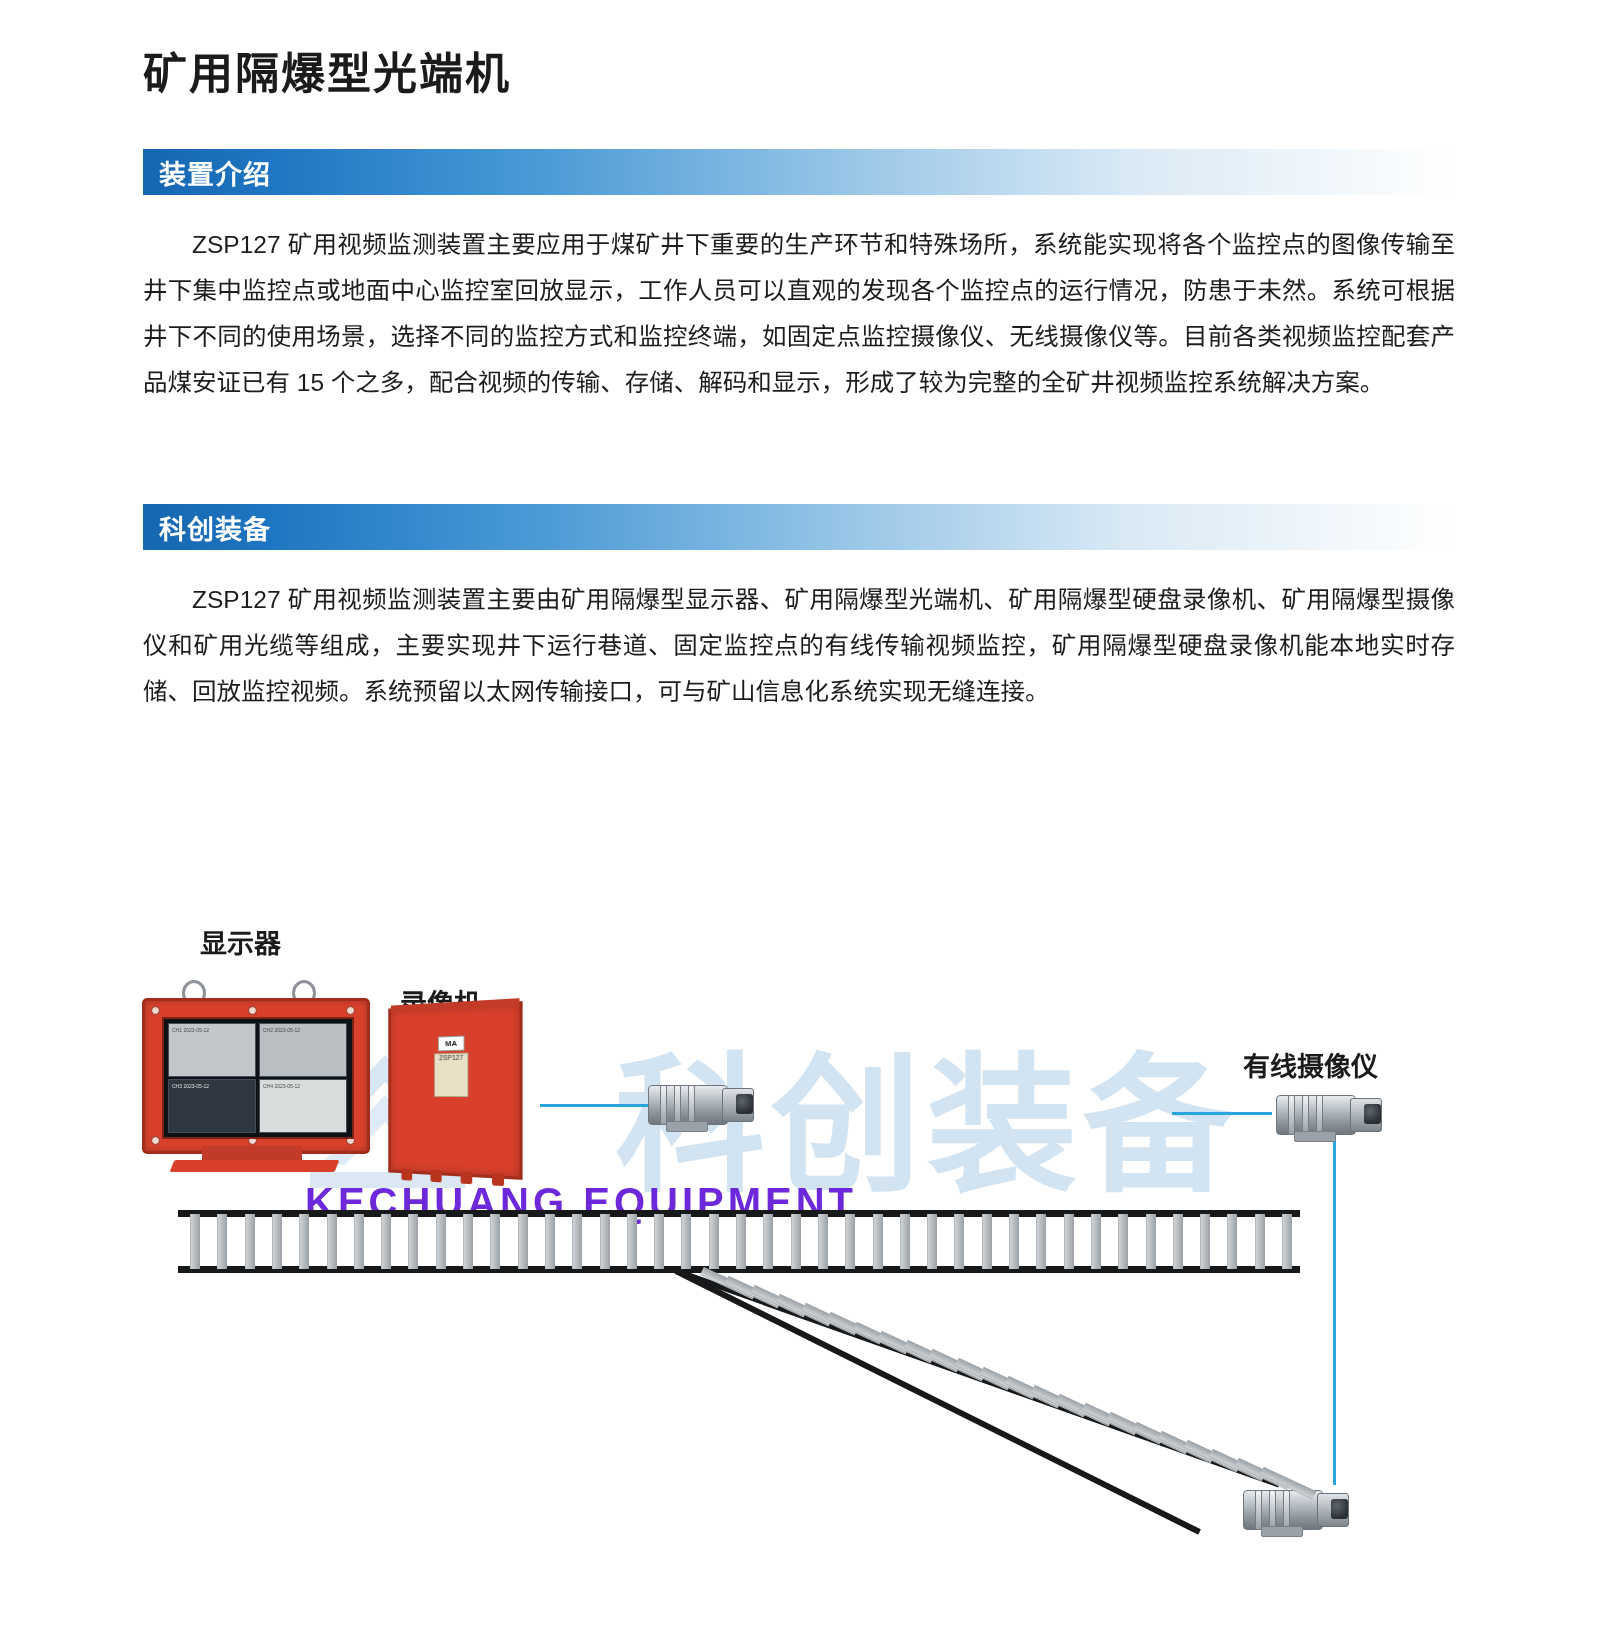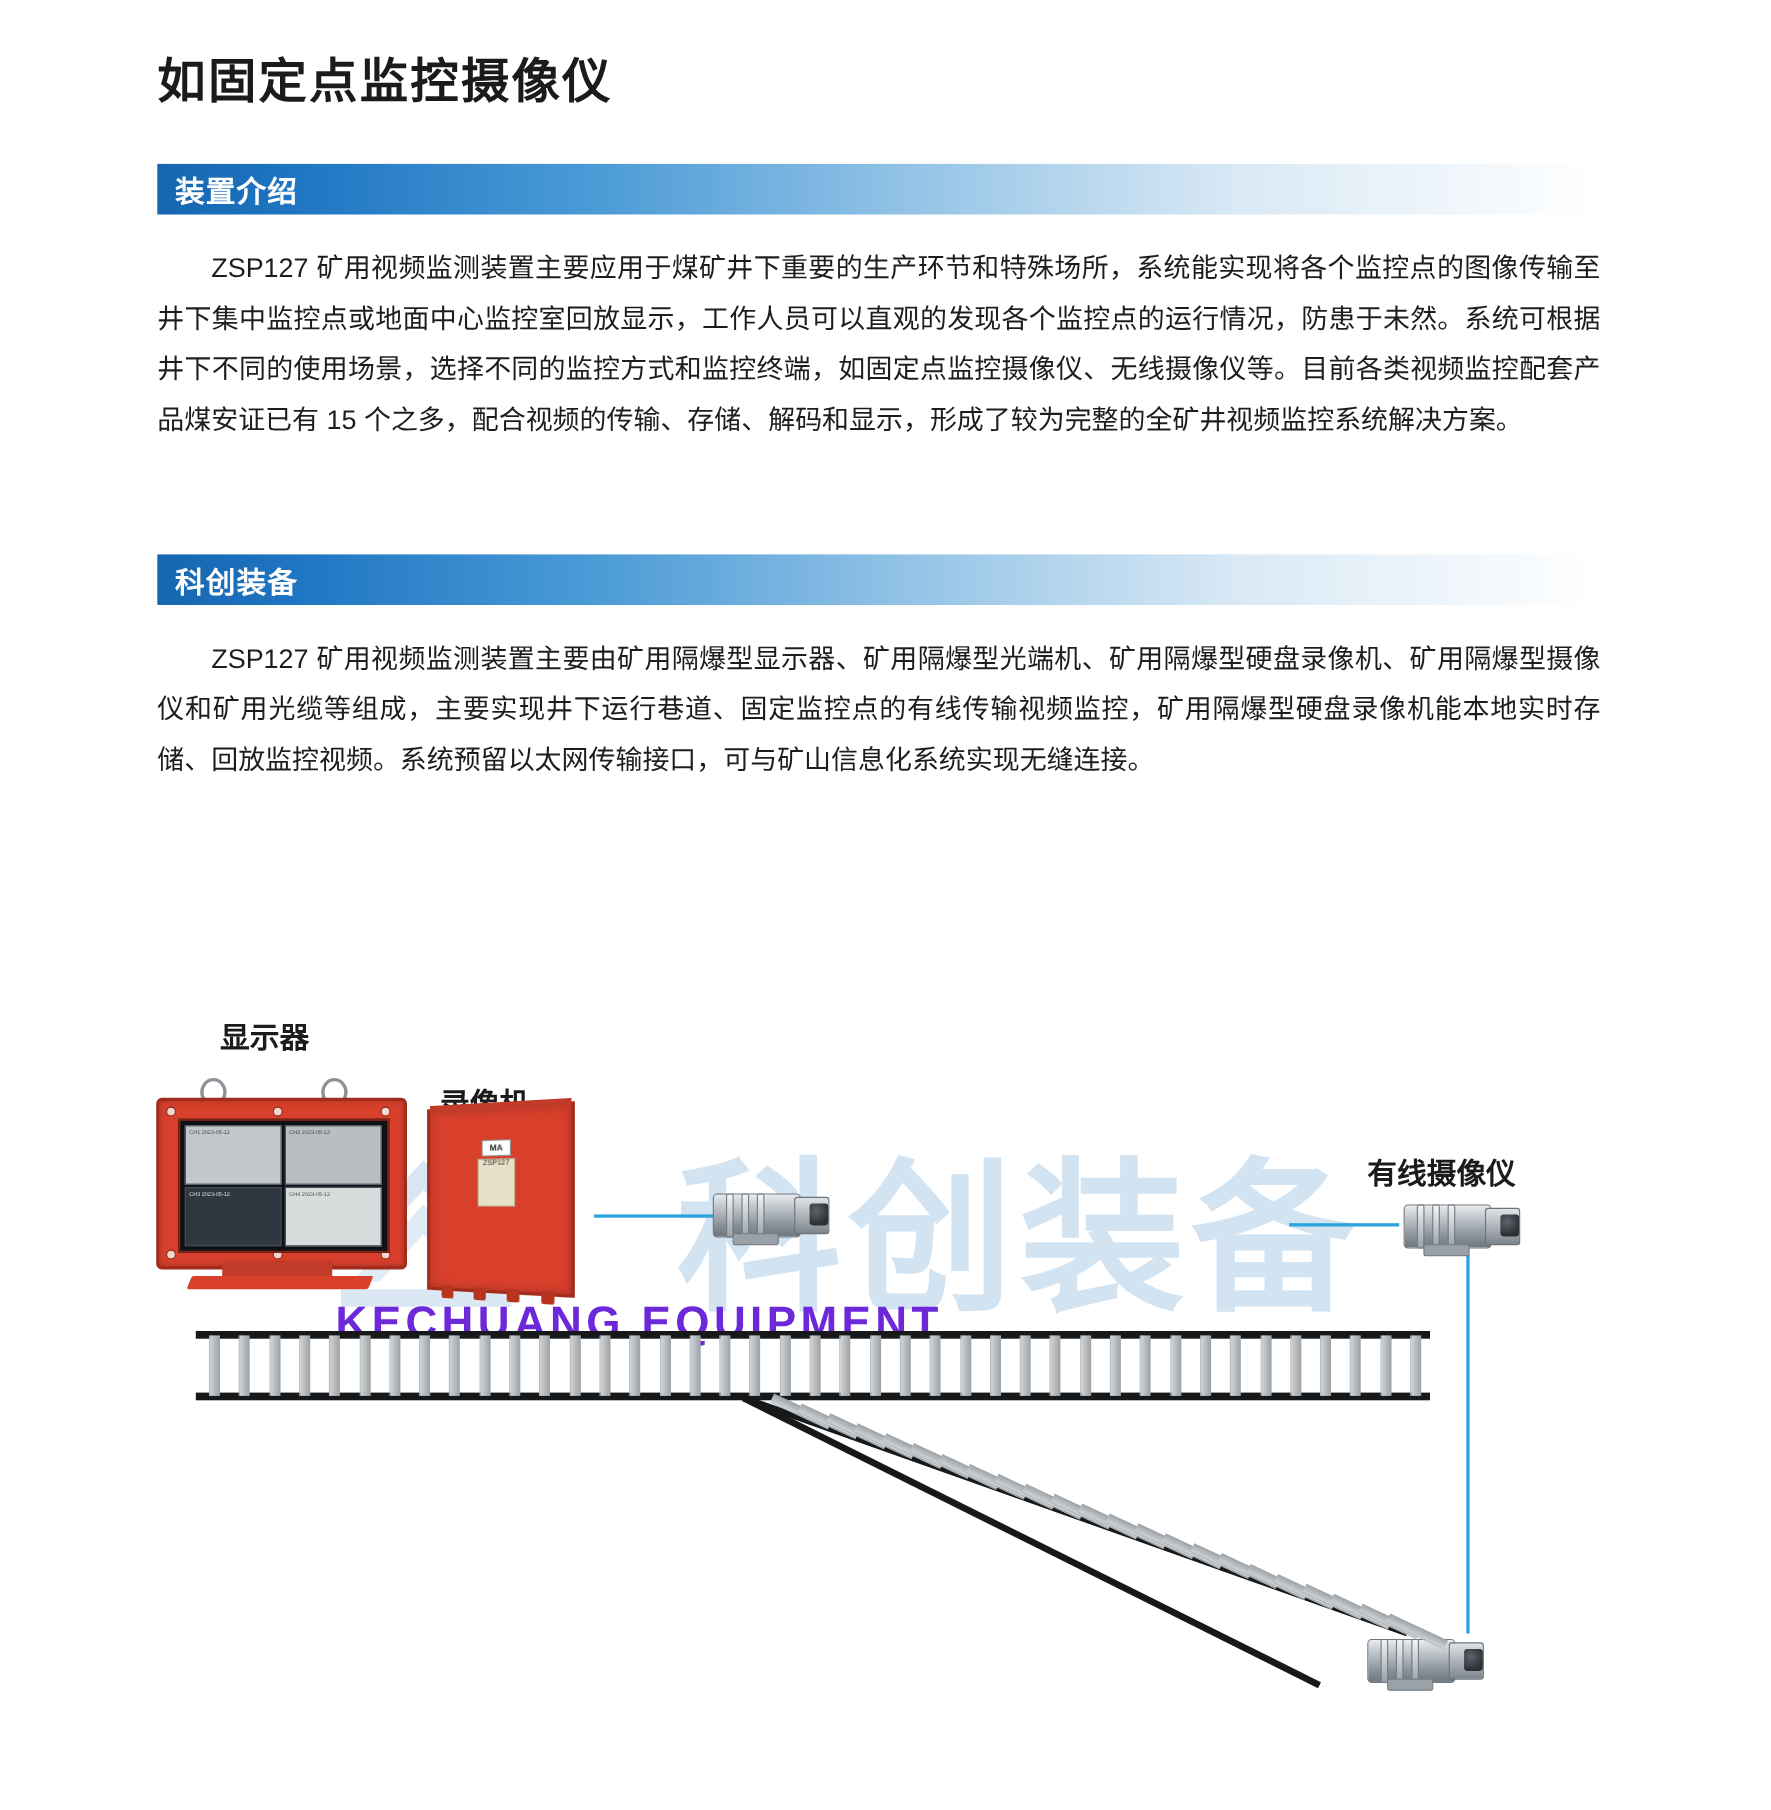--- a/index.html
+++ b/index.html
@@ -332,21 +332,21 @@
     background: linear-gradient(to right,#cfd3d6,#9ba1a6);
     border-left: 1px solid #b3b8bc;
     transform-origin: top left;
   }
 </style>
 </head>
 <body>
 
 <div class="page">
 
-  <div class="page-title">如固定点监控摄像仪</div>
+  <div class="page-title">矿用隔爆型光端机</div>
 
   <div class="section-bar" id="bar-intro">
     <span class="label">装置介绍</span>
   </div>
 
   <div class="para" id="para-intro">ZSP127 矿用视频监测装置主要应用于煤矿井下重要的生产环节和特殊场所，系统能实现将各个监控点的图像传输至井下集中监控点或地面中心监控室回放显示，工作人员可以直观的发现各个监控点的运行情况，防患于未然。系统可根据井下不同的使用场景，选择不同的监控方式和监控终端，如固定点监控摄像仪、无线摄像仪等。目前各类视频监控配套产品煤安证已有 15 个之多，配合视频的传输、存储、解码和显示，形成了较为完整的全矿井视频监控系统解决方案。</div>
 
   <div class="section-bar" id="bar-compose">
     <span class="label">科创装备</span>
   </div>

